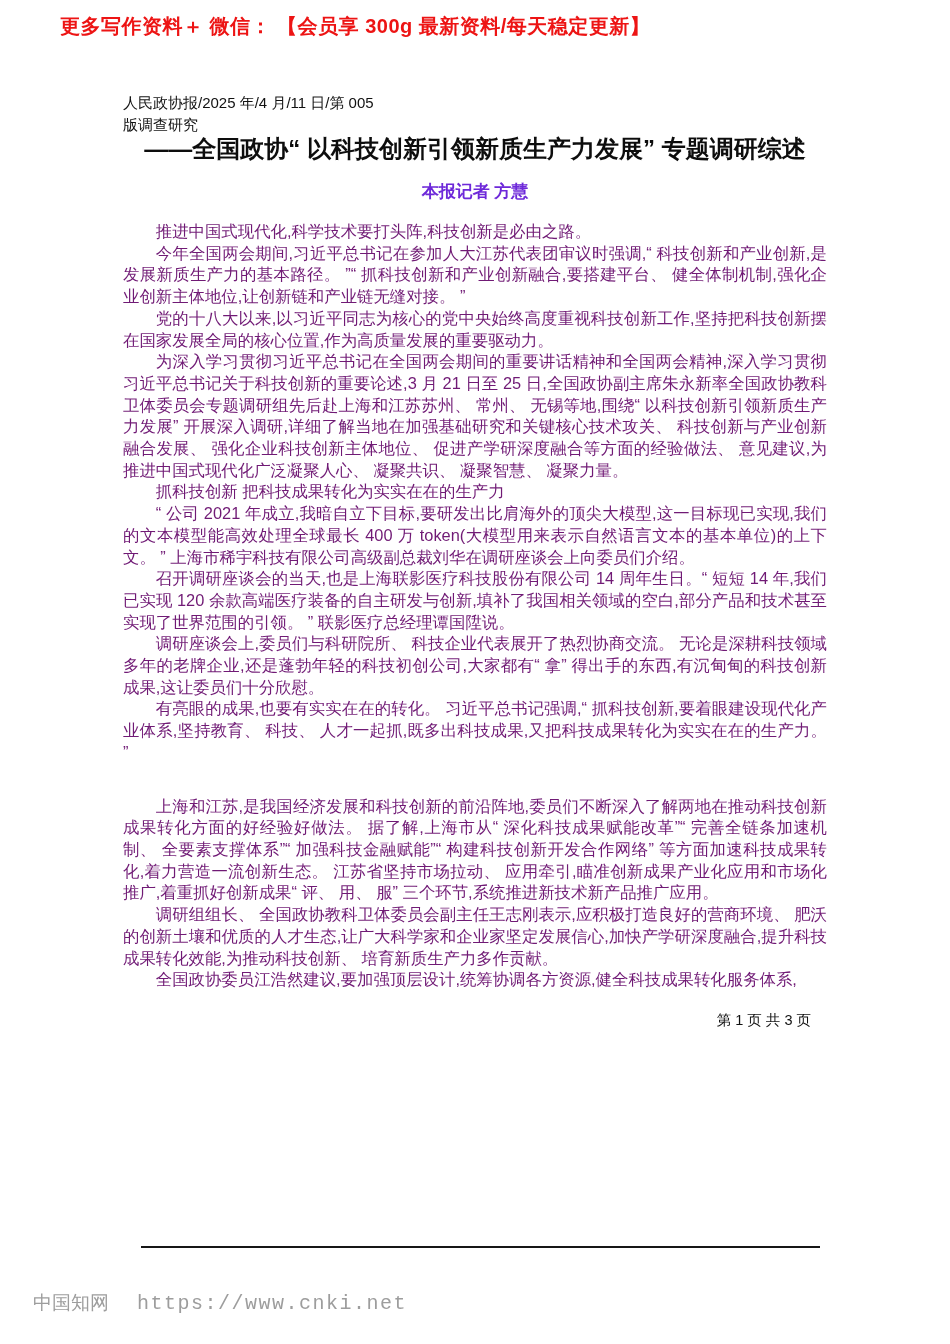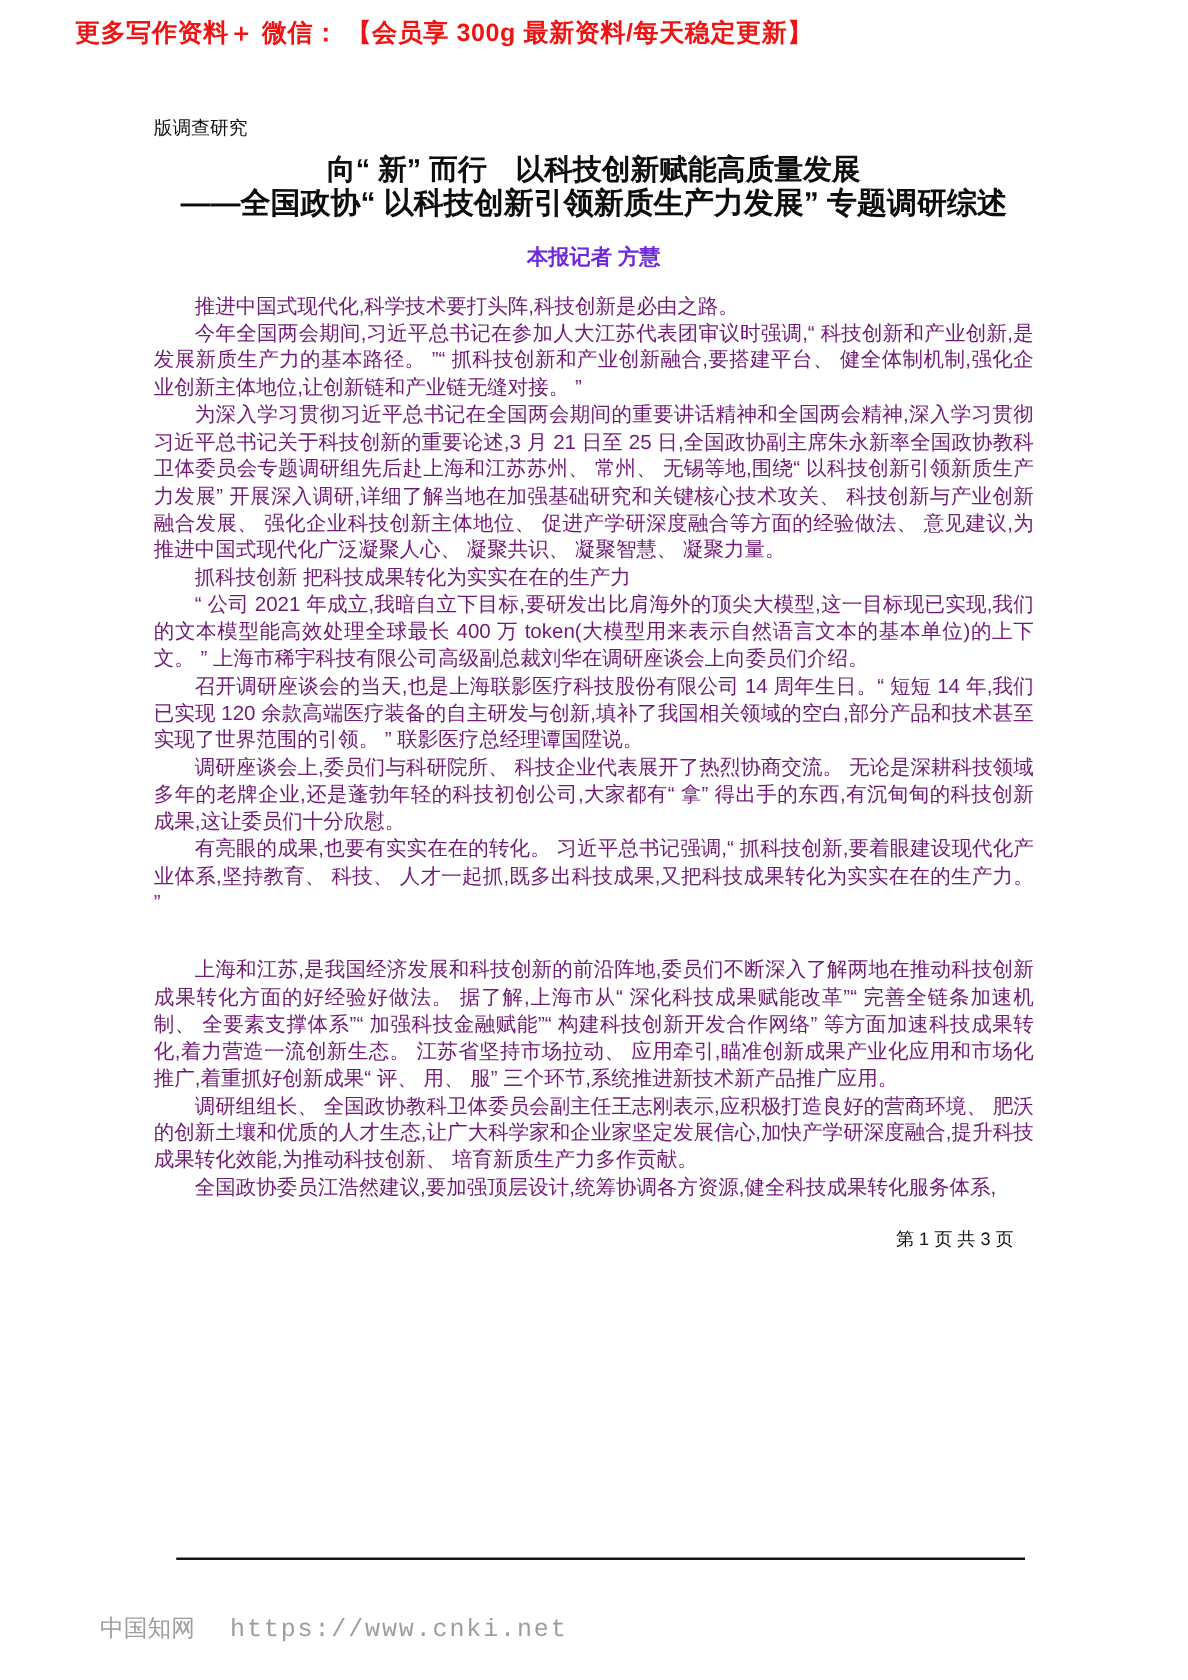--- a/index.html
+++ b/index.html
@@ -93,21 +93,20 @@
   }
 
   
   .watermark {
     position: absolute;
     left: 33px;
     top: 1290px;
     display: flex;
     align-items: baseline;
     gap: 28px;
-    margin-left: 47px;
   }
   .wm-brand {
     font-family: "Liberation Serif", serif;
     font-size: 19px;
     color: #9d9d9d;
   }
   .wm-url {
     font-family: "Liberation Mono", monospace;
     font-size: 20px;
     letter-spacing: 1.5px;
@@ -115,31 +114,32 @@
   }
 </style>
 </head>
 <body>
 
 <div class="screen">
 
   <div class="promo-banner">更多写作资料＋ 微信： 【会员享 300g 最新资料/每天稳定更新】</div>
 
   <div class="doc">
+    <div class="meta-line">人民政协报/2025 年/4 月/11 日/第 005</div>
     <div class="meta-line">版调查研究</div>
 
-    <h1 class="article-title">向“ 新” 而行　以科技创新赋能高质量发展</h1>
 
     <h2 class="article-subtitle">——全国政协“ 以科技创新引领新质生产力发展” 专题调研综述</h2>
 
     <div class="byline">本报记者 方慧</div>
 
     <div class="article-body">
         <div class="para">推进中国式现代化,科学技术要打头阵,科技创新是必由之路。</div>
         <div class="para">今年全国两会期间,习近平总书记在参加人大江苏代表团审议时强调,“ 科技创新和产业创新,是发展新质生产力的基本路径。 ”“ 抓科技创新和产业创新融合,要搭建平台、 健全体制机制,强化企业创新主体地位,让创新链和产业链无缝对接。 ”</div>
+        <div class="para">党的十八大以来,以习近平同志为核心的党中央始终高度重视科技创新工作,坚持把科技创新摆在国家发展全局的核心位置,作为高质量发展的重要驱动力。</div>
         <div class="para">为深入学习贯彻习近平总书记在全国两会期间的重要讲话精神和全国两会精神,深入学习贯彻习近平总书记关于科技创新的重要论述,3 月 21 日至 25 日,全国政协副主席朱永新率全国政协教科卫体委员会专题调研组先后赴上海和江苏苏州、 常州、 无锡等地,围绕“ 以科技创新引领新质生产力发展” 开展深入调研,详细了解当地在加强基础研究和关键核心技术攻关、 科技创新与产业创新融合发展、 强化企业科技创新主体地位、 促进产学研深度融合等方面的经验做法、 意见建议,为推进中国式现代化广泛凝聚人心、 凝聚共识、 凝聚智慧、 凝聚力量。</div>
         <div class="para">抓科技创新 把科技成果转化为实实在在的生产力</div>
         <div class="para">“ 公司 2021 年成立,我暗自立下目标,要研发出比肩海外的顶尖大模型,这一目标现已实现,我们的文本模型能高效处理全球最长 400 万 token(大模型用来表示自然语言文本的基本单位)的上下文。 ” 上海市稀宇科技有限公司高级副总裁刘华在调研座谈会上向委员们介绍。</div>
         <div class="para">召开调研座谈会的当天,也是上海联影医疗科技股份有限公司 14 周年生日。“ 短短 14 年,我们已实现 120 余款高端医疗装备的自主研发与创新,填补了我国相关领域的空白,部分产品和技术甚至实现了世界范围的引领。 ” 联影医疗总经理谭国陞说。</div>
         <div class="para">调研座谈会上,委员们与科研院所、 科技企业代表展开了热烈协商交流。 无论是深耕科技领域多年的老牌企业,还是蓬勃年轻的科技初创公司,大家都有“ 拿” 得出手的东西,有沉甸甸的科技创新成果,这让委员们十分欣慰。</div>
         <div class="para">有亮眼的成果,也要有实实在在的转化。 习近平总书记强调,“ 抓科技创新,要着眼建设现代化产业体系,坚持教育、 科技、 人才一起抓,既多出科技成果,又把科技成果转化为实实在在的生产力。 ”</div>
         <div class="para gap">上海和江苏,是我国经济发展和科技创新的前沿阵地,委员们不断深入了解两地在推动科技创新成果转化方面的好经验好做法。 据了解,上海市从“ 深化科技成果赋能改革”“ 完善全链条加速机制、 全要素支撑体系”“ 加强科技金融赋能”“ 构建科技创新开发合作网络” 等方面加速科技成果转化,着力营造一流创新生态。 江苏省坚持市场拉动、 应用牵引,瞄准创新成果产业化应用和市场化推广,着重抓好创新成果“ 评、 用、 服” 三个环节,系统推进新技术新产品推广应用。</div>
         <div class="para">调研组组长、 全国政协教科卫体委员会副主任王志刚表示,应积极打造良好的营商环境、 肥沃的创新土壤和优质的人才生态,让广大科学家和企业家坚定发展信心,加快产学研深度融合,提升科技成果转化效能,为推动科技创新、 培育新质生产力多作贡献。</div>
         <div class="para">全国政协委员江浩然建议,要加强顶层设计,统筹协调各方资源,健全科技成果转化服务体系,</div>
       </div>

